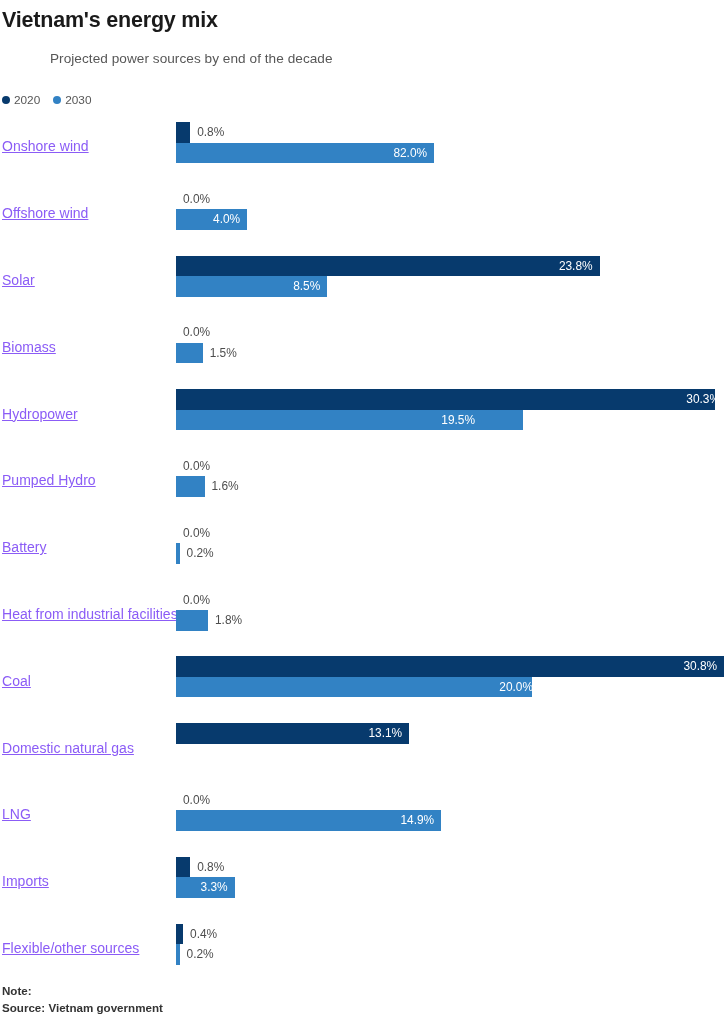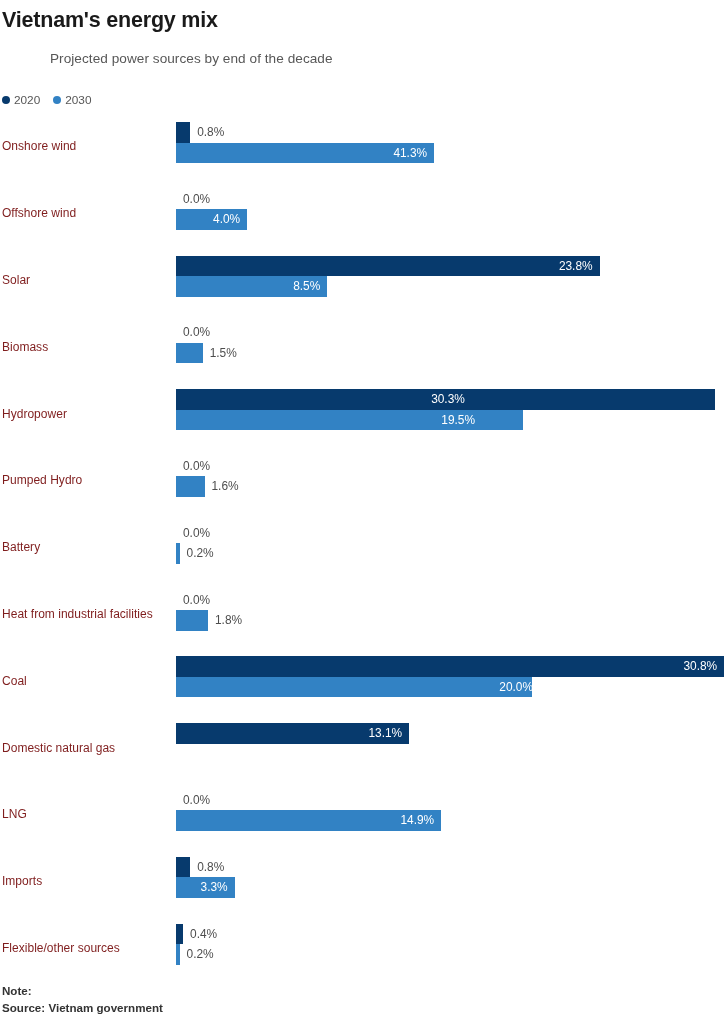--- a/index.html
+++ b/index.html
@@ -71,24 +71,25 @@
   }
   .row {
     position: relative;
     height: 66.8px;
   }
   .row-label {
     position: absolute;
     left: 2px;
     top: 50%;
     transform: translateY(-50%);
-    font-size: 12px;
-    color: #7f1d1d;
+    font-size: 14px;
+    color: #8b5cf6;
     white-space: nowrap;
     letter-spacing: 0.02px;
+    text-decoration: underline;
   }
   .bars {
     position: absolute;
     left: 176px;
     top: 9px;
     right: 0;
   }
   .bar-line {
     position: relative;
     height: 20.5px;
@@ -150,21 +151,21 @@
   <div class="plot" id="plot">
       <div class="row">
         <div class="row-label">Onshore wind</div>
         <div class="bars">
           <div class="bar-line">
             <div class="bar" style="width: 14.2px; background: rgb(7, 58, 109);"></div>
             <span class="bar-val outside" style="left: 14.2px;">0.8%</span>
           </div>
           <div class="bar-line">
             <div class="bar" style="width: 258.1px; background: rgb(50, 130, 196);"></div>
-            <span class="bar-val inside" style="left: 0px; width: 258.1px; text-align: right;">41.3%</span>
+            <span class="bar-val inside" style="left: 0px; width: 258.1px; text-align: right;">82.0%</span>
           </div>
         </div>
       </div>
       <div class="row">
         <div class="row-label">Offshore wind</div>
         <div class="bars">
           <div class="bar-line">
             <span class="bar-val outside" style="left: 0px;">0.0%</span>
           </div>
           <div class="bar-line">
@@ -196,21 +197,21 @@
             <div class="bar" style="width: 26.7px; background: rgb(50, 130, 196);"></div>
             <span class="bar-val outside" style="left: 26.7px;">1.5%</span>
           </div>
         </div>
       </div>
       <div class="row">
         <div class="row-label">Hydropower</div>
         <div class="bars">
           <div class="bar-line">
             <div class="bar" style="width: 539.3px; background: rgb(7, 58, 109);"></div>
-            <span class="bar-val inside" style="left: 0px; width: 551px; text-align: center;">30.3%</span>
+            <span class="bar-val inside" style="left: 0px; width: 551px; text-align: right;">30.3%</span>
           </div>
           <div class="bar-line">
             <div class="bar" style="width: 347.1px; background: rgb(50, 130, 196);"></div>
             <span class="bar-val inside" style="left: 0px; width: 306px; text-align: right;">19.5%</span>
           </div>
         </div>
       </div>
       <div class="row">
         <div class="row-label">Pumped Hydro</div>
         <div class="bars">

